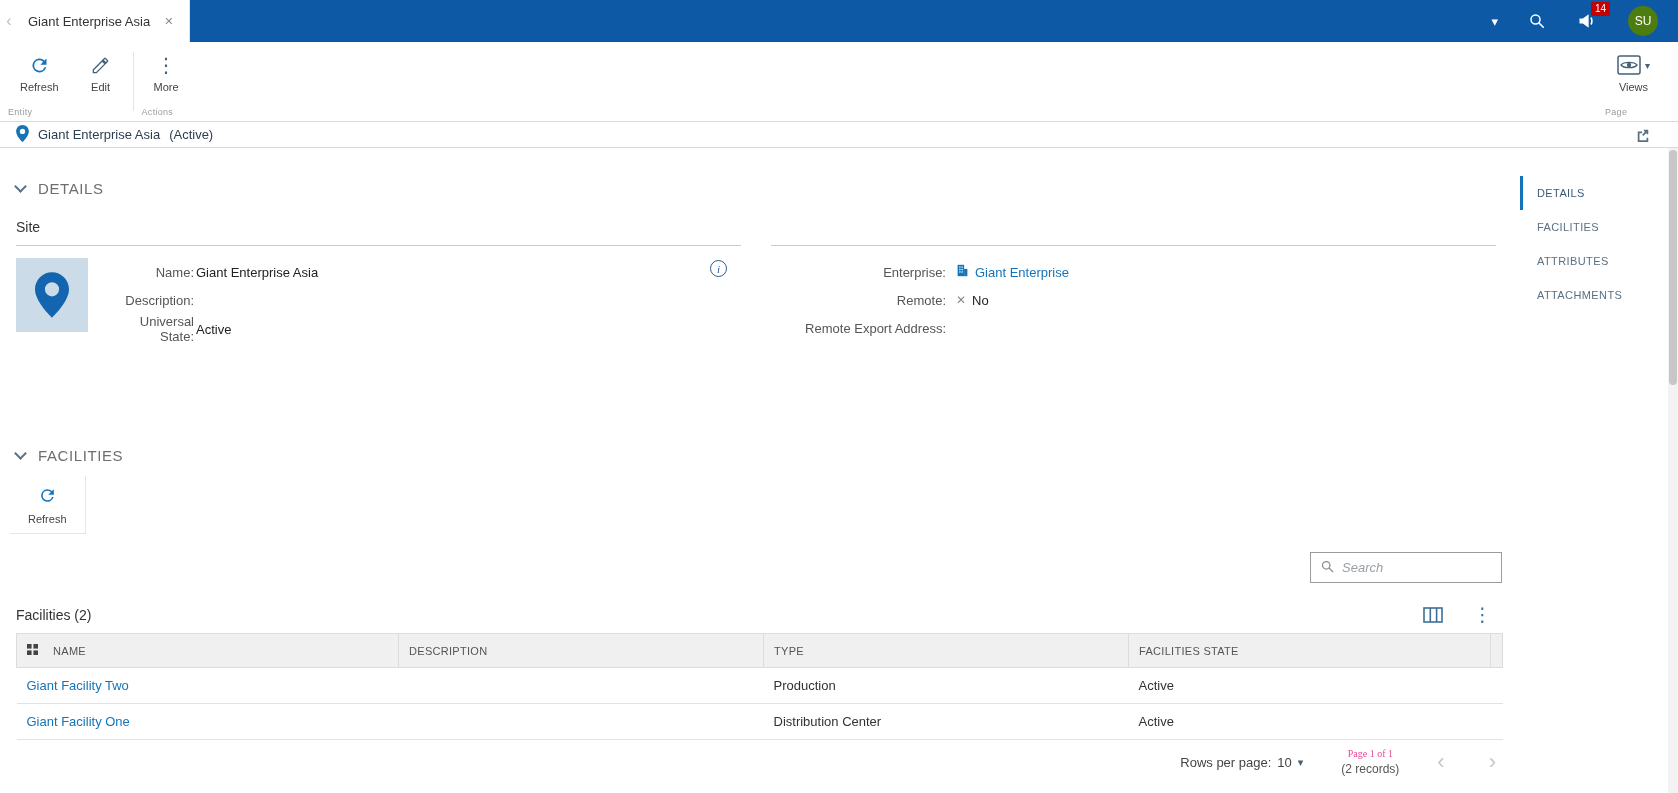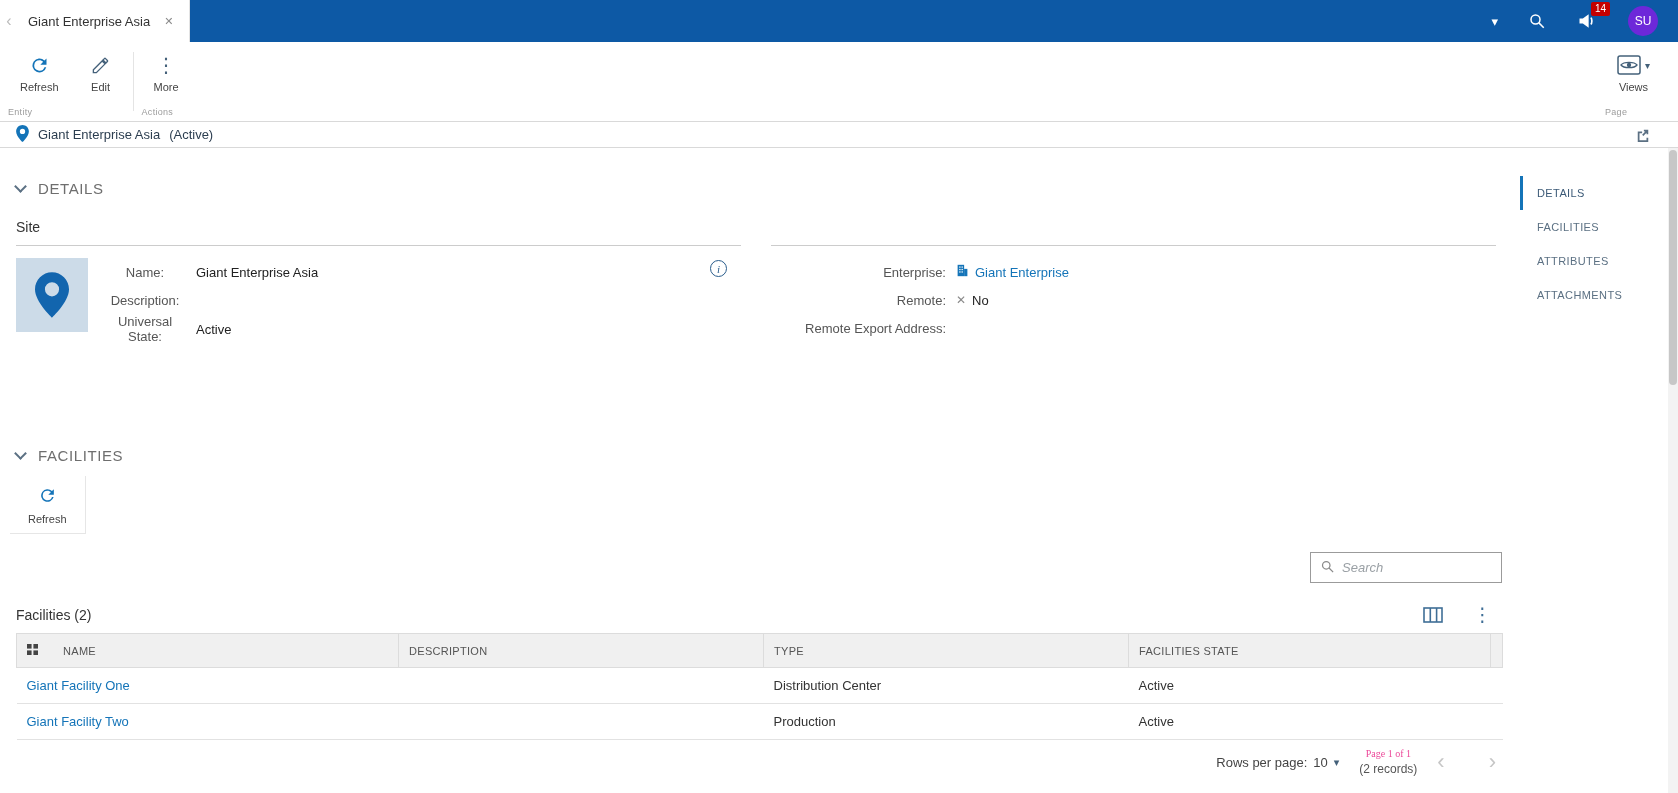--- a/index.html
+++ b/index.html
@@ -16,21 +16,21 @@
   .scroll-chevron { width:18px; display:flex; align-items:center; justify-content:center; color:#bcbcbc; font-size:16px; cursor:pointer; }
   .tab { display:flex; align-items:center; gap:14px; padding:0 16px 0 10px; background:#fff; color:#333; border-right:1px solid #e3e3e3; }
   .tab-title { font-size:13px; }
   .tab-close { color:#8a8a8a; font-size:11px; cursor:pointer; }
   .topbar-spacer { flex:1; }
   .topbar-icons { display:flex; align-items:center; gap:30px; padding-right:20px; }
   .tb-caret { color:#fff; font-size:13px; cursor:pointer; }
   .tb-icon { cursor:pointer; display:flex; align-items:center; }
   .bell-wrap { position:relative; }
   .badge { position:absolute; top:-9px; right:-12px; background:#c40000; color:#fff; font-size:10px; line-height:1; padding:2px 4px; border-radius:2px; }
-  .avatar { width:30px; height:30px; border-radius:50%; background:#6d28d9; color:#fff; display:flex; align-items:center; justify-content:center; font-size:12px; cursor:pointer; }
+  .avatar { width:30px; height:30px; border-radius:50%; background:#4d7c0f; color:#fff; display:flex; align-items:center; justify-content:center; font-size:12px; cursor:pointer; }
 
   
   .ribbon { position:absolute; top:42px; left:0; right:0; height:80px; background:#fff; border-bottom:1px solid #d9d9d9; display:flex; }
   .ribbon-group { display:flex; flex-direction:column; padding:6px 8px 0; }
   .ribbon-buttons { display:flex; flex:1; align-items:flex-start; gap:6px; }
   .ribbon-btn { display:flex; flex-direction:column; align-items:center; gap:5px; padding:6px 12px 4px; min-width:48px; color:#444; cursor:pointer; }
   .ribbon-btn .ic { height:22px; display:flex; align-items:center; }
   .ribbon-btn .lbl { font-size:11px; color:#444; }
   .ribbon-caption { text-align:left; font-size:9px; color:#9c9c9c; padding:2px 0 4px; letter-spacing:.3px; }
   .ribbon-sep { width:1px; background:#e4e4e4; margin:10px 0; }
@@ -62,21 +62,21 @@
   .chev { width:9px; height:9px; border-right:2px solid #5b7083; border-bottom:2px solid #5b7083; transform:rotate(45deg); margin-top:-5px; cursor:pointer; flex:none; }
 
   .subsection-title { margin-top:22px; font-size:14px; color:#333; }
 
   .details-grid { display:flex; gap:30px; margin-top:10px; width:1480px; }
   .details-col { flex:1; border-top:1px solid #ccc; padding-top:12px; position:relative; min-height:130px; }
   .site-image { position:absolute; left:0; top:12px; width:72px; height:74px; background:#ccdbe8; display:flex; align-items:center; justify-content:center; }
   .fields { margin-left:88px; }
   .fields-r { margin-left:0; }
   .frow { display:flex; align-items:center; min-height:28px; }
-  .flabel { width:92px; text-align:center; padding-right:10px; color:#555; flex:none; }
+  .flabel { width:92px; text-align:right; padding-right:2px; color:#555; flex:none; }
   .flabel-r { width:185px; text-align:right; padding-right:10px; color:#555; flex:none; }
   .fvalue { color:#222; display:flex; align-items:center; gap:6px; }
   .link { color:#1474b8; cursor:pointer; }
   .xmark { color:#8a8a8a; font-size:12px; }
   .info-circle { position:absolute; right:14px; top:14px; width:17px; height:17px; border:1px solid #2a5d8c; border-radius:50%; color:#2a5d8c; font-family:"Liberation Serif","DejaVu Serif",serif; font-style:italic; font-size:11px; display:flex; align-items:center; justify-content:center; cursor:pointer; }
 
   .mini-toolbar { margin-top:12px; margin-left:-6px; display:inline-flex; flex-direction:column; align-items:center; gap:5px; padding:10px 18px 8px; border-right:1px solid #e6e6e6; border-bottom:1px solid #e6e6e6; cursor:pointer; }
   .mini-toolbar .lbl { font-size:11px; color:#444; }
 
   .search-row { width:1486px; display:flex; justify-content:flex-end; margin-top:18px; }
@@ -87,23 +87,23 @@
   .table-title-row { width:1486px; display:flex; align-items:center; margin-top:24px; }
   .table-title { font-size:14px; color:#333; }
   .table-title-icons { margin-left:auto; display:flex; align-items:center; gap:30px; padding-right:10px; }
   .dots-btn { color:#3f6e96; font-size:19px; line-height:16px; cursor:pointer; }
   .cols-btn { cursor:pointer; display:flex; align-items:center; }
 
   table.grid { width:1486px; border-collapse:collapse; margin-top:10px; table-layout:fixed; }
   table.grid thead th { background:#f0f0f0; border:1px solid #dcdcdc; font-weight:normal; font-size:11px; color:#555; text-align:left; padding:10px 10px; letter-spacing:.3px; cursor:pointer; }
   table.grid thead th.spacer { padding:0; cursor:default; }
   table.grid td { padding:10px 10px; border-bottom:1px solid #e2e2e2; color:#333; font-size:13px; }
-  .th-name { display:flex; align-items:center; gap:25px; }
-
-  .pager { width:1486px; display:flex; align-items:center; justify-content:flex-end; margin-top:8px; gap:20px; }
+  .th-name { display:flex; align-items:center; gap:15px; }
+
+  .pager { width:1486px; display:flex; align-items:center; justify-content:flex-end; margin-top:8px; gap:38px; }
   .rpp { display:flex; align-items:center; gap:6px; color:#444; font-size:13px; }
   .rpp .caret { color:#44617a; font-size:11px; cursor:pointer; }
   .page-info { text-align:center; }
   .page-info .l1 { font-size:10px; color:#ec4899;font-family:Liberation Serif, serif; }
   .page-info .l2 { font-size:12px; color:#555; margin-top:3px; }
   .pager-chevrons { display:flex; align-items:center; gap:44px; padding-right:6px; }
   .pg-ch { font-size:22px; color:#c6c6c6; cursor:pointer; line-height:1; }
 </style>
 </head>
 <body>
@@ -349,33 +349,33 @@
             </span>
           </th>
           <th>DESCRIPTION</th>
           <th>TYPE</th>
           <th>FACILITIES STATE</th>
           <th class="spacer"></th>
         </tr>
       </thead>
       <tbody>
         <tr>
+          <td><span class="link">Giant Facility Two</span></td>
+          <td></td>
+          <td>Production</td>
+          <td>Active</td>
+          <td></td>
+        </tr>
+        <tr>
           <td><span class="link">Giant Facility One</span></td>
           <td></td>
           <td>Distribution Center</td>
           <td>Active</td>
           <td></td>
         </tr>
-        <tr>
-          <td><span class="link">Giant Facility Two</span></td>
-          <td></td>
-          <td>Production</td>
-          <td>Active</td>
-          <td></td>
-        </tr>
       </tbody>
     </table>
 
     <div class="pager">
       <span class="rpp">
         <span>Rows per page:</span>
         <span>10</span>
         <span class="caret">▾</span>
       </span>
       <span class="page-info">

